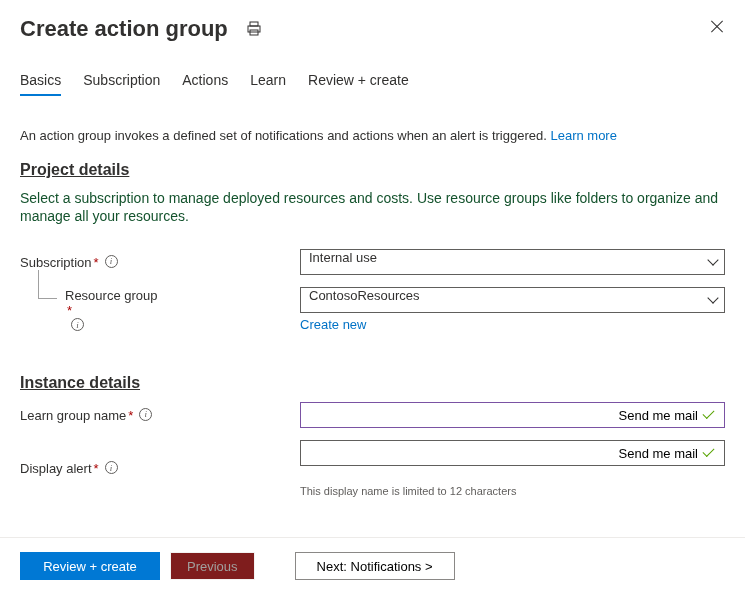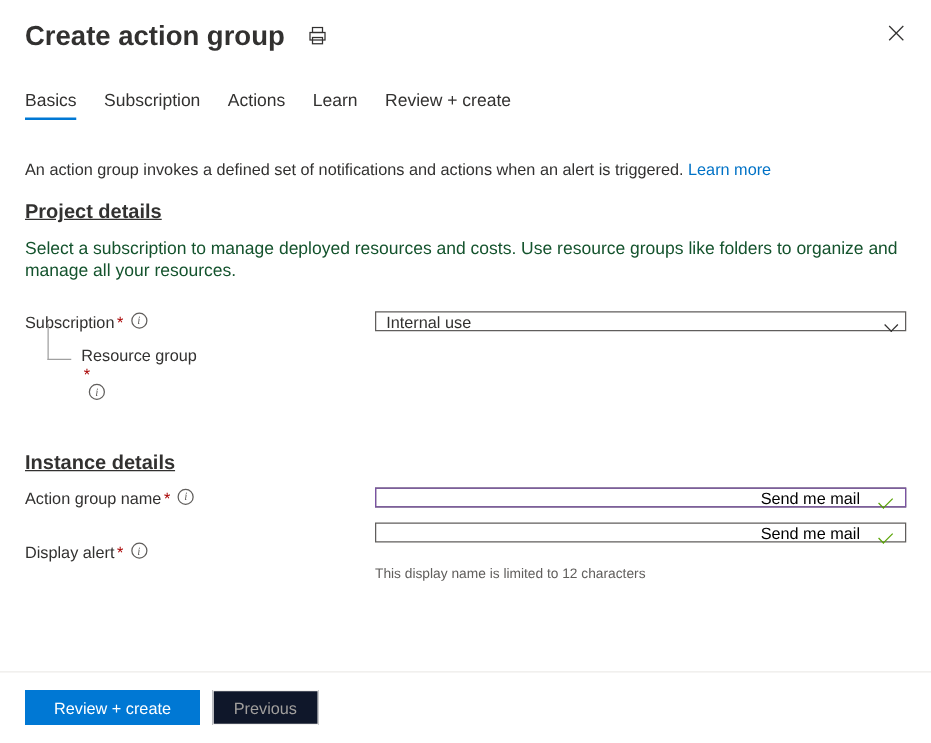--- a/index.html
+++ b/index.html
@@ -126,23 +126,23 @@
     justify-content: center;
     font-size: 9px;
     color: #605e5c;
     font-style: italic;
     font-family: Georgia, serif;
     cursor: default;
   }
 
   .select-box, .text-box {
     width: 100%;
-    height: 16px;
+    height: 26px;
     border: 1px solid #605e5c;
-    padding: 0 36px 0 8px;
+    padding: 0 26px 0 8px;
     font-size: 13px;
     font-family: inherit;
     background: #fff;
     position: relative;
   }
   .select-wrap, .text-wrap {
     position: relative;
     width: 100%;
   }
   .chevron {
@@ -212,21 +212,21 @@
     cursor: pointer;
   }
   .btn.primary {
     background: #0078d4;
     color: #fff;
     border-color: #0078d4;
     font-weight: 400;
     min-width: 140px;
   }
   .btn.disabled {
-    background: #0f172a;
+    background: #7f1d1d;
     color: #a19f9d;
     border-color: #f3f2f1;
     cursor: default;
   }
   .btn.next { min-width: 160px; margin-left: 30px;}
 </style>
 </head>
 <body>
 
 <div class="header-row">
@@ -269,29 +269,36 @@
     </div>
   </div>
 </div>
 
 <div class="form-row">
   <div class="form-label-col indent">
     <span>Resource group</span>
     <span class="req">*</span>
     <span class="info-icon">i</span>
   </div>
+  <div class="form-input-col">
+    <div class="select-wrap">
+      <div class="select-box">ContosoResources</div>
+      <span class="chevron"></span>
+    </div>
+    <span class="create-new">Create new</span>
+  </div>
 </div>
 
 <div class="section-gap"></div>
 
 <h2 class="section-title">Instance details</h2>
 
 <div class="form-row">
   <div class="form-label-col">
-    <span>Action group name</span>
+    <span>Learn group name</span>
     <span class="req">*</span>
     <span class="info-icon">i</span>
   </div>
   <div class="form-input-col">
     <div class="text-wrap">
       <input class="text-box focused" type="text" value="Send me mail" style="">
       <span class="check"></span>
     </div>
   </div>
 </div>
@@ -307,13 +314,14 @@
       <input class="text-box" type="text" value="Send me mail" style="">
       <span class="check"></span>
     </div>
     <div class="hint">This display name is limited to 12 characters</div>
   </div>
 </div>
 
 <div class="footer">
   <button class="btn primary">Review + create</button>
   <button class="btn disabled">Previous</button>
+  <button class="btn next">Next: Notifications &gt;</button>
 </div>
 
 </body></html>

